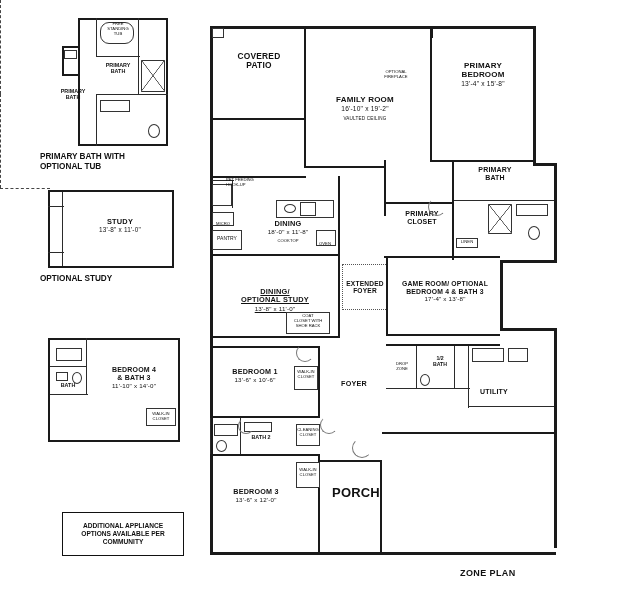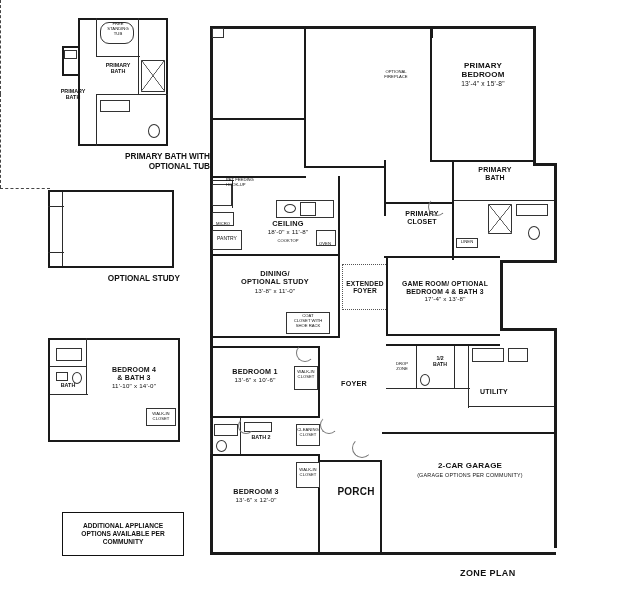--- a/index.html
+++ b/index.html
@@ -11,21 +11,21 @@
   #sheet{position:absolute;left:0;top:0;width:625px;height:600px;}
   .wall{position:absolute;background:#1a1a1a;}
   .thin{position:absolute;background:#2b2b2b;}
   .room{
     position:absolute;text-align:center;box-sizing:border-box;
     line-height:1.12;letter-spacing:.2px;
   }
   .rname{font-weight:bold;}
   .rdim{font-weight:normal;}
   .cap{
-    position:absolute;text-align:right;font-weight:bold;line-height:1.2;
+    position:absolute;text-align:left;font-weight:bold;line-height:1.2;
   }
   .tiny{font-size:4.2px;line-height:1.15;text-align:center;position:absolute;}
   .legend{
     position:absolute;border:1.2px solid #111;box-sizing:border-box;
     display:flex;align-items:center;justify-content:center;text-align:center;
     font-weight:bold;line-height:1.25;
   }
   .hdash{border-top:1px dashed #444;}
   .vdash{border-left:1px dashed #444;}
   .dot{position:absolute;box-sizing:border-box;border:1px dotted #555;}
@@ -68,20 +68,24 @@
   <div class="tiny" style="left:55px;top:88px;width:36px;font-size:5.4px;font-weight:bold;">PRIMARY<br>BATH</div>
   <div class="cap" style="left:40px;top:152px;width:170px;font-size:8.2px;">PRIMARY BATH WITH<br>OPTIONAL  TUB</div>
 
   <div class="wall" style="left:48px;top:190px;width:126px;height:2px;"></div>
   <div class="wall" style="left:48px;top:190px;width:2px;height:78px;"></div>
   <div class="wall" style="left:172px;top:190px;width:2px;height:78px;"></div>
   <div class="wall" style="left:48px;top:266px;width:126px;height:2px;"></div>
   <div class="thin" style="left:62px;top:192px;width:1.4px;height:74px;"></div>
   <div class="thin" style="left:48px;top:206px;width:16px;height:1.4px;"></div>
   <div class="thin" style="left:48px;top:252px;width:16px;height:1.4px;"></div>
+  <div class="room" style="left:70px;top:218px;width:100px;font-size:7.4px;">
+    <span class="rname">STUDY</span><br>
+    <span class="rdim" style="font-size:6.4px;">13'-8" x 11'-0"</span>
+  </div>
   <div class="cap" style="left:40px;top:274px;width:140px;font-size:8.2px;">OPTIONAL STUDY</div>
 
   <div class="wall" style="left:48px;top:338px;width:132px;height:2px;"></div>
   <div class="wall" style="left:48px;top:338px;width:2px;height:28px;"></div>
   <div class="wall" style="left:178px;top:338px;width:2px;height:104px;"></div>
   <div class="wall" style="left:48px;top:364px;width:2px;height:78px;"></div>
   <div class="wall" style="left:48px;top:440px;width:132px;height:2px;"></div>
   <div class="thin" style="left:86px;top:338px;width:1.4px;height:56px;"></div>
   <div class="thin" style="left:50px;top:394px;width:38px;height:1.4px;"></div>
   <div class="thin" style="left:50px;top:366px;width:36px;height:1.4px;"></div>
@@ -109,28 +113,36 @@
   <div class="wall" style="left:554px;top:163px;width:2.6px;height:100px;"></div>
   <div class="wall" style="left:500px;top:260px;width:57px;height:2.6px;"></div>
   <div class="wall" style="left:500px;top:260px;width:2.6px;height:70px;"></div>
   <div class="wall" style="left:500px;top:328px;width:56px;height:2.6px;"></div>
   <div class="wall" style="left:554px;top:328px;width:2.6px;height:220px;"></div>
   <div class="wall" style="left:210px;top:552px;width:346px;height:2.6px;"></div>
 
   <div class="wall" style="left:210px;top:118px;width:96px;height:2px;"></div>
   <div class="wall" style="left:304px;top:26px;width:2px;height:94px;"></div>
   <div class="fix" style="left:212px;top:28px;width:12px;height:10px;"></div>
+  <div class="room" style="left:214px;top:52px;width:90px;font-size:8.4px;">
+    <span class="rname">COVERED<br>PATIO</span>
+  </div>
 
   <div class="wall" style="left:304px;top:118px;width:2px;height:50px;"></div>
   <div class="wall" style="left:384px;top:160px;width:2px;height:56px;"></div>
   <div class="wall" style="left:306px;top:166px;width:80px;height:2px;"></div>
   <div class="vdash" style="left:340px;top:28px;height:94px;"></div>
   <div class="vdash" style="left:390px;top:28px;height:94px;"></div>
   <div class="hdash" style="left:340px;top:122px;width:50px;"></div>
   <div class="tiny" style="left:372px;top:70px;width:48px;">OPTIONAL<br>FIREPLACE</div>
+  <div class="room" style="left:306px;top:96px;width:118px;font-size:8px;">
+    <span class="rname">FAMILY ROOM</span><br>
+    <span class="rdim" style="font-size:6.6px;">16'-10" x 19'-2"</span><br>
+    <span style="font-size:4.6px;">VAULTED CEILING</span>
+  </div>
 
   <div class="wall" style="left:430px;top:36px;width:2px;height:126px;"></div>
   <div class="wall" style="left:430px;top:160px;width:104px;height:2px;"></div>
   <div class="room" style="left:434px;top:62px;width:98px;font-size:8px;">
     <span class="rname">PRIMARY<br>BEDROOM</span><br>
     <span class="rdim" style="font-size:6.6px;">13'-4" x 15'-8"</span>
   </div>
 
   <div class="wall" style="left:210px;top:176px;width:96px;height:2px;"></div>
 
@@ -144,21 +156,21 @@
   <div class="tiny" style="left:212px;top:222px;width:22px;">MICRO</div>
   <div class="fix" style="left:212px;top:230px;width:30px;height:20px;"></div>
   <div class="tiny" style="left:212px;top:236px;width:30px;font-size:5px;">PANTRY</div>
   <div class="fix" style="left:276px;top:200px;width:58px;height:18px;"></div>
   <div class="fixr" style="left:284px;top:204px;width:12px;height:9px;"></div>
   <div class="fix" style="left:300px;top:202px;width:16px;height:14px;"></div>
   <div class="tiny" style="left:268px;top:239px;width:40px;">COOKTOP</div>
   <div class="fix" style="left:316px;top:230px;width:20px;height:16px;"></div>
   <div class="tiny" style="left:312px;top:242px;width:26px;">OVEN</div>
   <div class="room" style="left:248px;top:220px;width:80px;font-size:7.4px;">
-    <span class="rname">CEILING</span><br>
+    <span class="rname">DINING</span><br>
     <span class="rdim" style="font-size:6.2px;">18'-0" x 11'-8"</span>
   </div>
 
   <div class="wall" style="left:452px;top:162px;width:2px;height:98px;"></div>
   <div class="wall" style="left:384px;top:202px;width:70px;height:2px;"></div>
   <div class="wall" style="left:384px;top:256px;width:116px;height:2px;"></div>
   <div class="thin" style="left:454px;top:200px;width:100px;height:1.4px;"></div>
   <div class="fix" style="left:488px;top:204px;width:24px;height:30px;"></div>
   <div style="position:absolute;left:488px;top:204px;width:24px;height:30px;
        background:linear-gradient(to bottom right,transparent 48%,#555 49%,#555 50%,transparent 51%),
@@ -169,21 +181,21 @@
   <div class="tiny" style="left:456px;top:240px;width:22px;">LINEN</div>
   <div class="room" style="left:460px;top:166px;width:70px;font-size:7px;">
     <span class="rname">PRIMARY<br>BATH</span>
   </div>
   <div class="room" style="left:390px;top:210px;width:64px;font-size:7px;">
     <span class="rname">PRIMARY<br>CLOSET</span>
   </div>
 
   <div class="wall" style="left:210px;top:336px;width:130px;height:2px;"></div>
   <div class="wall" style="left:338px;top:256px;width:2px;height:82px;"></div>
-  <div class="room" style="left:212px;top:270px;width:126px;font-size:7.4px;">
+  <div class="room" style="left:212px;top:288px;width:126px;font-size:7.4px;text-decoration:underline;">
     <span class="rname">DINING/<br>OPTIONAL STUDY</span><br>
     <span class="rdim" style="font-size:6.2px;">13'-8" x 11'-0"</span>
   </div>
   <div class="dot" style="left:342px;top:264px;width:46px;height:46px;"></div>
   <div class="room" style="left:342px;top:280px;width:46px;font-size:6.6px;">
     <span class="rname">EXTENDED<br>FOYER</span>
   </div>
   <div class="fix" style="left:286px;top:312px;width:44px;height:22px;"></div>
   <div class="tiny" style="left:286px;top:314px;width:44px;">COAT<br>CLOSET WITH<br>SHOE RACK</div>
 
@@ -220,44 +232,40 @@
   <div class="room" style="left:214px;top:488px;width:84px;font-size:7.2px;">
     <span class="rname">BEDROOM 3</span><br>
     <span class="rdim" style="font-size:6.2px;">13'-6" x 12'-0"</span>
   </div>
 
   <div class="wall" style="left:320px;top:460px;width:62px;height:2px;"></div>
   <div class="wall" style="left:380px;top:460px;width:2px;height:92px;"></div>
   <div class="room" style="left:330px;top:380px;width:48px;font-size:7.2px;">
     <span class="rname">FOYER</span>
   </div>
-  <div class="room" style="left:332px;top:486px;width:48px;font-size:10px;text-align:center;">
+  <div class="room" style="left:332px;top:486px;width:48px;font-size:13px;text-align:center;">
     <span class="rname">PORCH</span>
   </div>
 
   <div class="wall" style="left:386px;top:344px;width:114px;height:2px;"></div>
   <div class="thin" style="left:416px;top:346px;width:1.4px;height:42px;"></div>
   <div class="thin" style="left:386px;top:388px;width:84px;height:1.4px;"></div>
   <div class="thin" style="left:454px;top:346px;width:1.4px;height:42px;"></div>
   <div class="thin" style="left:468px;top:346px;width:1.4px;height:62px;"></div>
   <div class="thin" style="left:468px;top:406px;width:86px;height:1.4px;"></div>
   <div class="tiny" style="left:388px;top:362px;width:28px;">DROP<br>ZONE</div>
   <div class="tiny" style="left:426px;top:356px;width:28px;font-size:5.2px;font-weight:bold;">1/2<br>BATH</div>
   <div class="fixr" style="left:420px;top:374px;width:10px;height:12px;"></div>
   <div class="fix" style="left:472px;top:348px;width:32px;height:14px;"></div>
   <div class="fix" style="left:508px;top:348px;width:20px;height:14px;"></div>
   <div class="room" style="left:468px;top:388px;width:52px;font-size:7px;">
     <span class="rname">UTILITY</span>
   </div>
 
   <div class="wall" style="left:382px;top:432px;width:174px;height:2px;"></div>
-  <div class="room" style="left:390px;top:462px;width:160px;font-size:8px;">
-    <span class="rname">2-CAR GARAGE</span><br>
-    <span class="rdim" style="font-size:5.4px;">(GARAGE OPTIONS PER COMMUNITY)</span>
-  </div>
 
   <div class="arc" style="left:296px;top:344px;width:18px;height:18px;"></div>
   <div class="arc" style="left:320px;top:416px;width:18px;height:18px;"></div>
   <div class="arc" style="left:352px;top:438px;width:20px;height:20px;"></div>
   <div class="arc" style="left:238px;top:418px;width:16px;height:16px;"></div>
   <div class="arc" style="left:428px;top:198px;width:18px;height:18px;"></div>
 
   <div class="title" style="left:460px;top:568px;font-size:9px;letter-spacing:.4px;">ZONE PLAN</div>
 
 </div>

